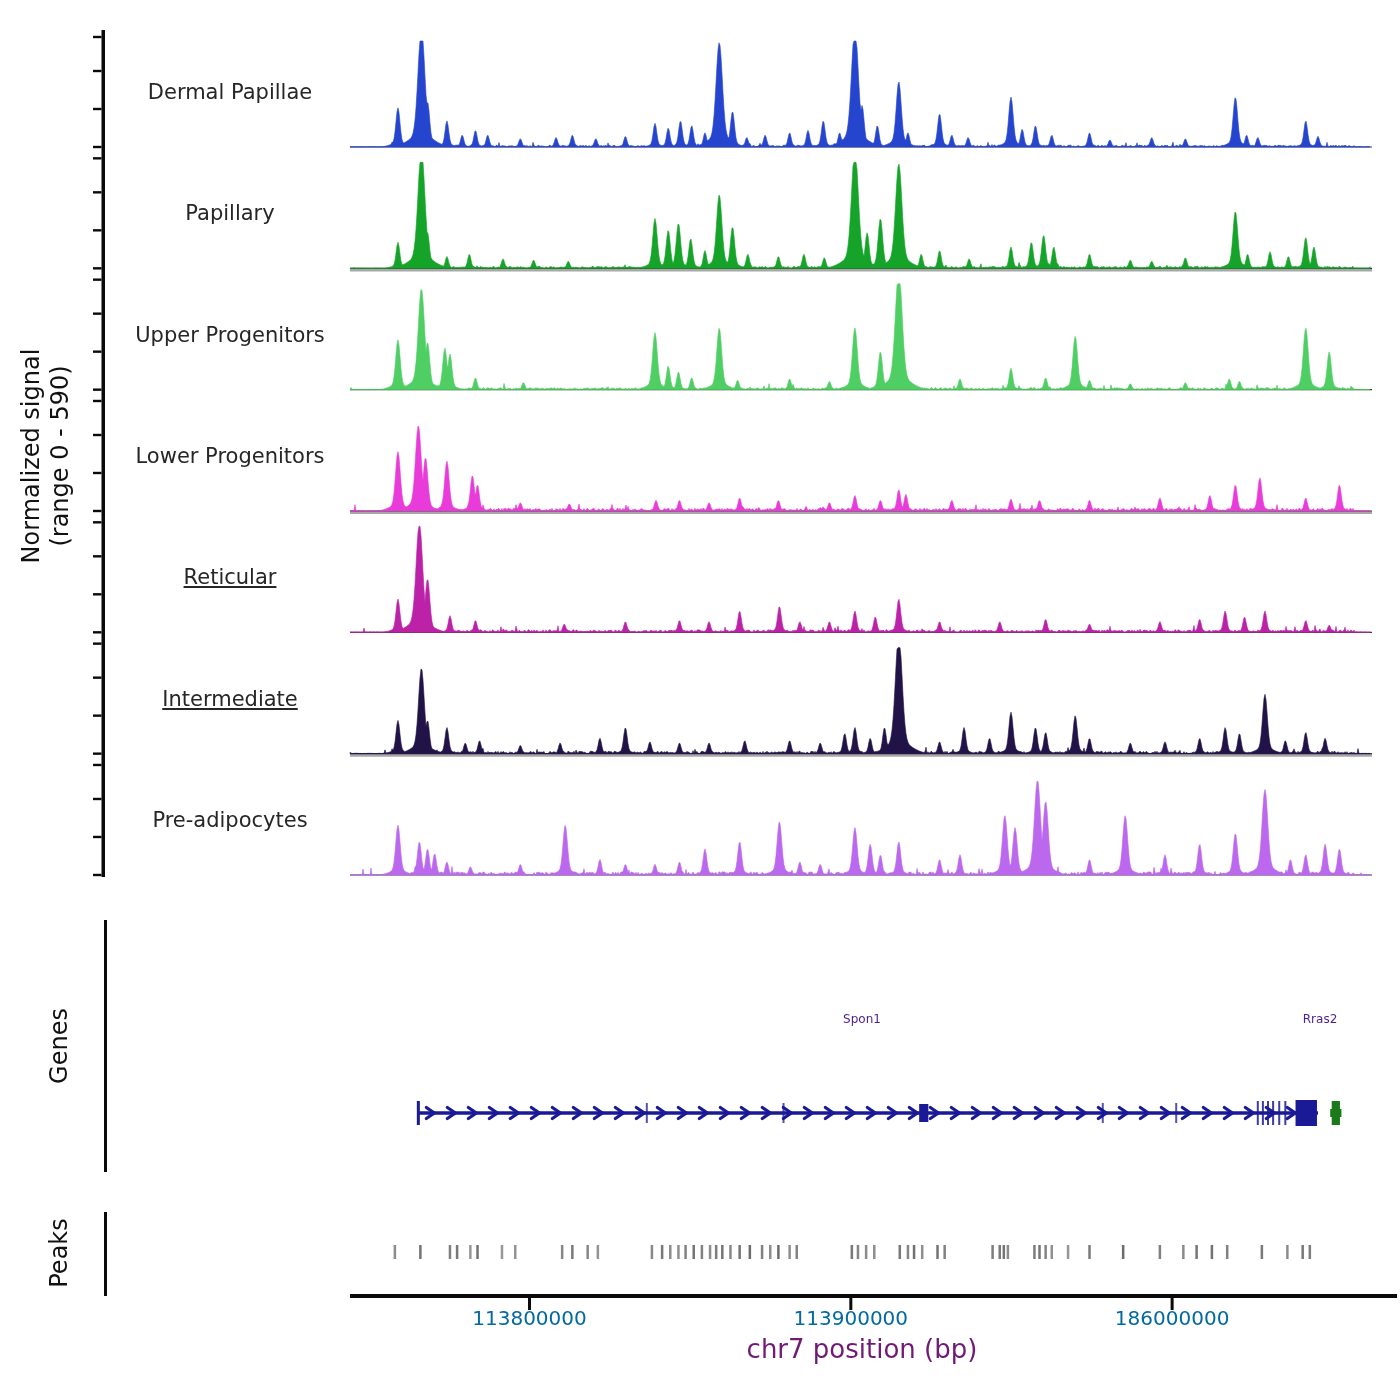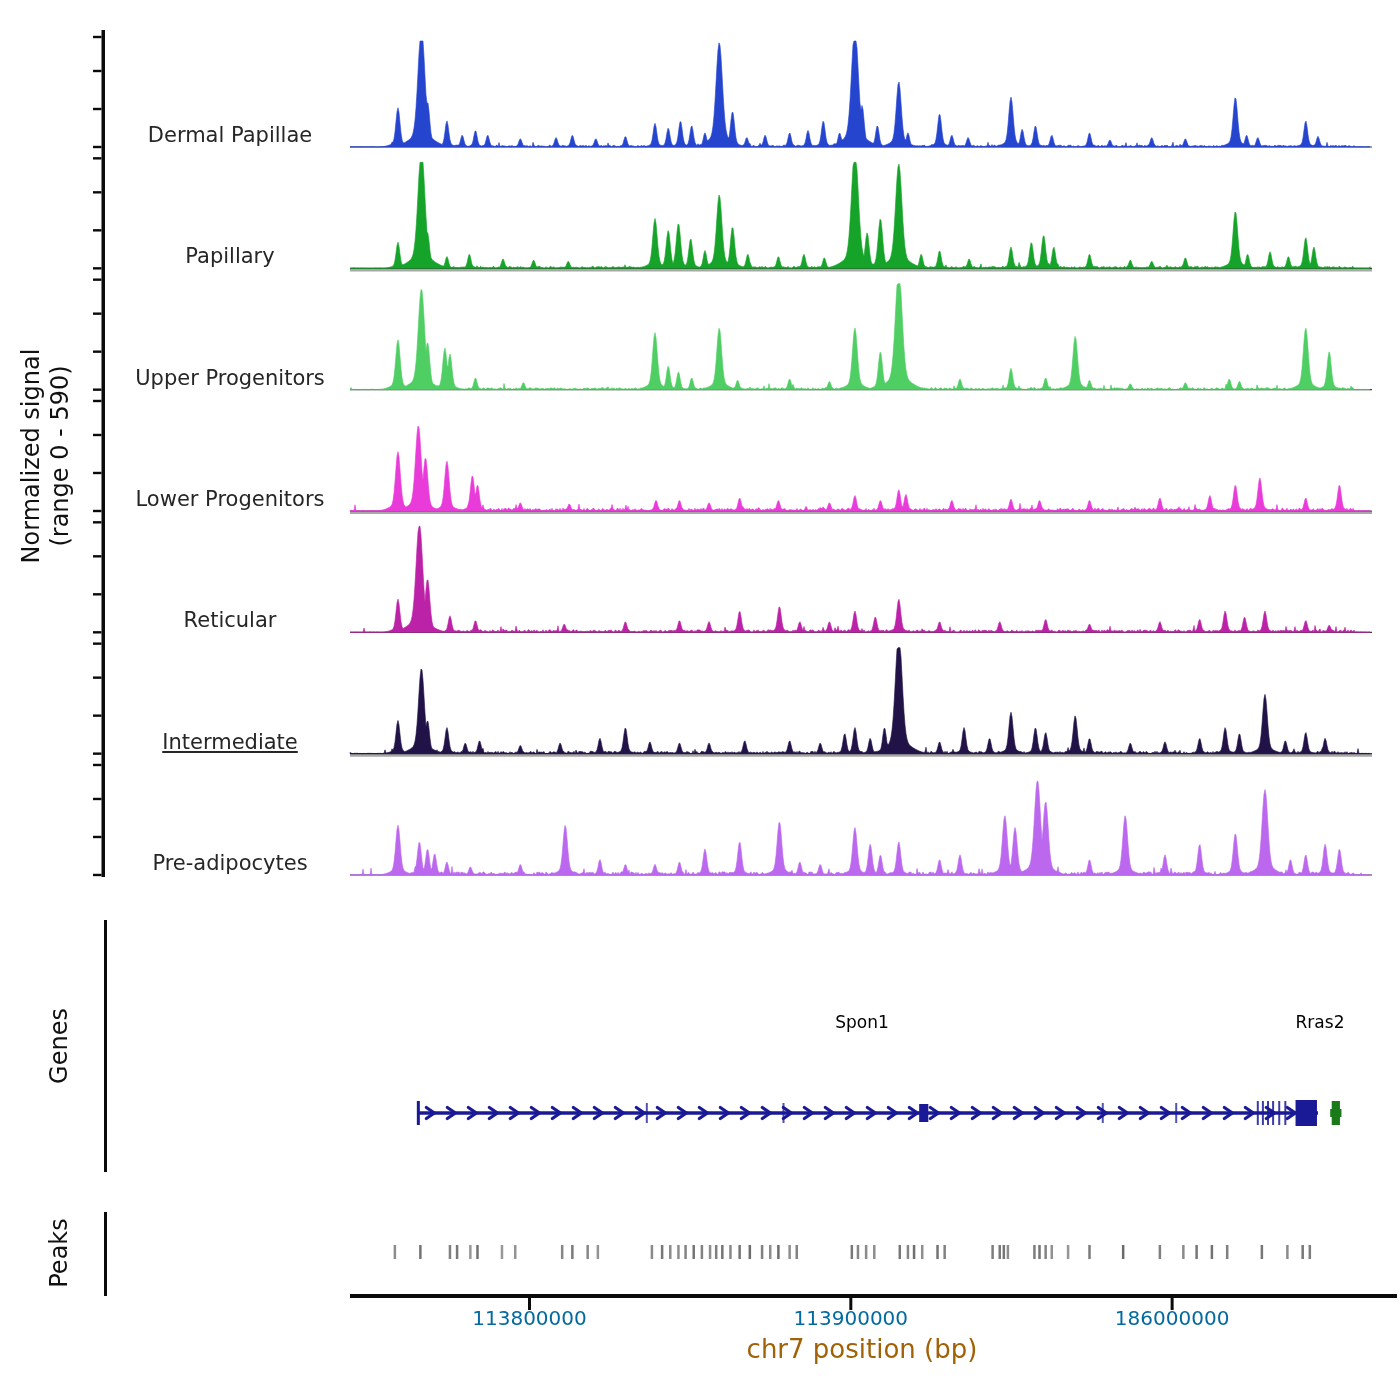--- a/index.html
+++ b/index.html
@@ -3,24 +3,24 @@
 <meta charset="utf-8">
 <style>
   html,body{margin:0;padding:0;background:#ffffff;}
   .fig{position:relative;width:1400px;height:1400px;background:#ffffff;overflow:hidden;
        font-family:"DejaVu Sans","Liberation Sans",sans-serif;}
   .fig svg{position:absolute;left:0;top:0;}
   .rot-label{position:absolute;transform:rotate(-90deg);text-align:center;color:#111;}
   .ylab-signal{left:-253px;top:426px;width:600px;height:60px;font-size:24px;line-height:29px;}
   .ylab-genes{left:-40px;top:1031px;width:200px;height:30px;font-size:24px;}
   .ylab-peaks{left:-40px;top:1238px;width:200px;height:30px;font-size:24px;}
-  .track-label{position:absolute;transform:translate(-50%,-50%);font-size:21px;color:#262626;white-space:nowrap;margin-top:43px;}
-  .gene-label{position:absolute;transform:translateX(-50%);font-size:17px;color:#000000;white-space:nowrap;}
+  .track-label{position:absolute;transform:translate(-50%,-50%);font-size:21px;color:#262626;white-space:nowrap;}
+  .gene-label{position:absolute;transform:translateX(-50%);font-size:12px;color:#4c1d95;white-space:nowrap;}
   .xtick-label{position:absolute;transform:translateX(-50%);font-size:20px;color:#0369a1;white-space:nowrap;}
-  .x-title{position:absolute;transform:translateX(-50%);left:862px;top:1334px;font-size:26px;color:#a16207;}
+  .x-title{position:absolute;transform:translateX(-50%);left:862px;top:1334px;font-size:26px;color:#701a75;}
 </style>
 </head>
 <body>
 
 <div class="fig">
   <svg id="chart-svg" width="1400" height="1400">
       <rect x="101.5" y="30" width="3.5" height="846.98" fill="#0a0a0a"></rect>
       <line x1="93" y1="37" x2="101.5" y2="37" stroke="#0a0a0a" stroke-width="2.4"></line>
       <line x1="93" y1="71" x2="101.5" y2="71" stroke="#0a0a0a" stroke-width="2.4"></line>
       <line x1="93" y1="109" x2="101.5" y2="109" stroke="#0a0a0a" stroke-width="2.4"></line>
@@ -214,21 +214,21 @@
 
   <div class="rot-label ylab-genes">Genes</div>
   <div class="rot-label ylab-peaks">Peaks</div>
   <div class="x-title">chr7 position (bp)</div>
 
   <div id="labels-layer">
       <div class="track-label" style="left: 230px; top: 92px;">Dermal Papillae</div>
       <div class="track-label" style="left: 230px; top: 213.33px;">Papillary</div>
       <div class="track-label" style="left: 230px; top: 334.66px;">Upper Progenitors</div>
       <div class="track-label" style="left: 230px; top: 455.99px;">Lower Progenitors</div>
-      <div class="track-label" style="left: 230px; top: 577.32px;">Reticular</div>
+      <div class="track-label" style="left: 230px; top: 577.32px; text-decoration: underline;">Reticular</div>
       <div class="track-label" style="left: 230px; top: 698.65px; text-decoration: underline;">Intermediate</div>
       <div class="track-label" style="left: 230px; top: 819.98px;">Pre-adipocytes</div>
       <div class="gene-label" style="left: 862.04px; top: 1012px;">Spon1</div>
       <div class="gene-label" style="left: 1320.02px; top: 1012px;">Rras2</div>
       <div class="xtick-label" style="left: 529.52px; top: 1306px;">113800000</div>
       <div class="xtick-label" style="left: 850.82px; top: 1306px; text-align: center;">113900000</div>
       <div class="xtick-label" style="left: 1172.12px; top: 1306px;">186000000</div>
     </div>
 </div>
 

